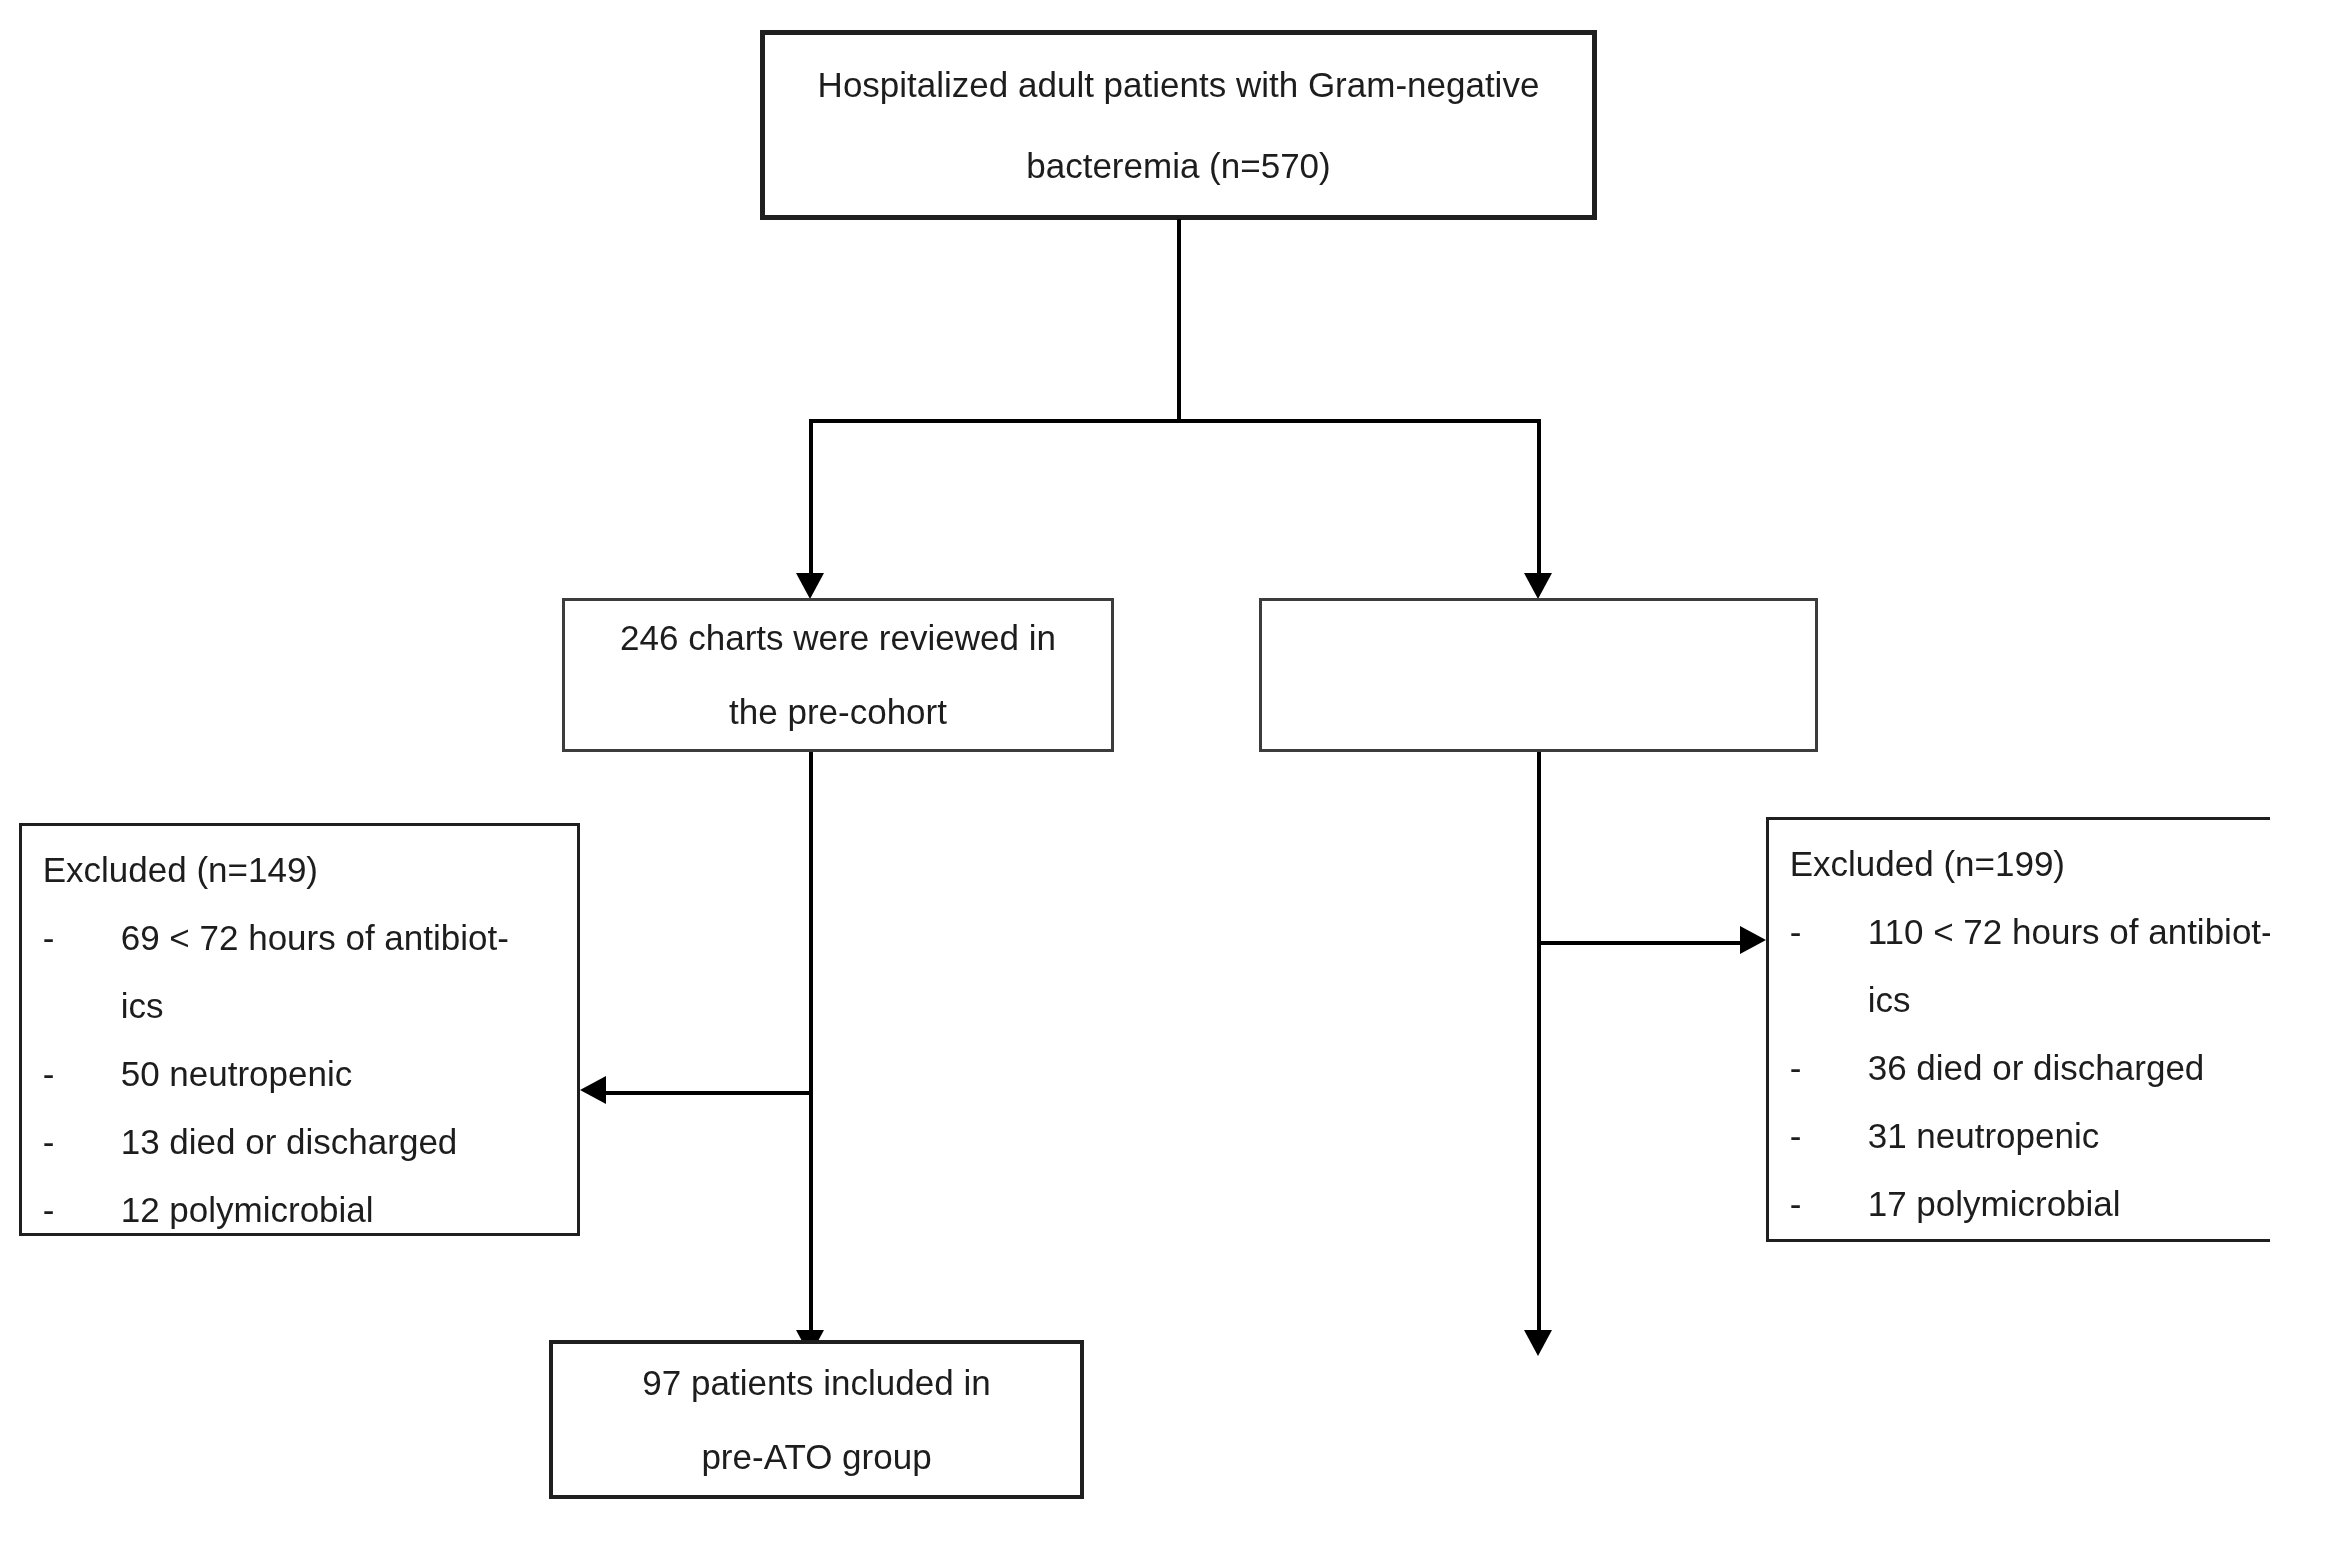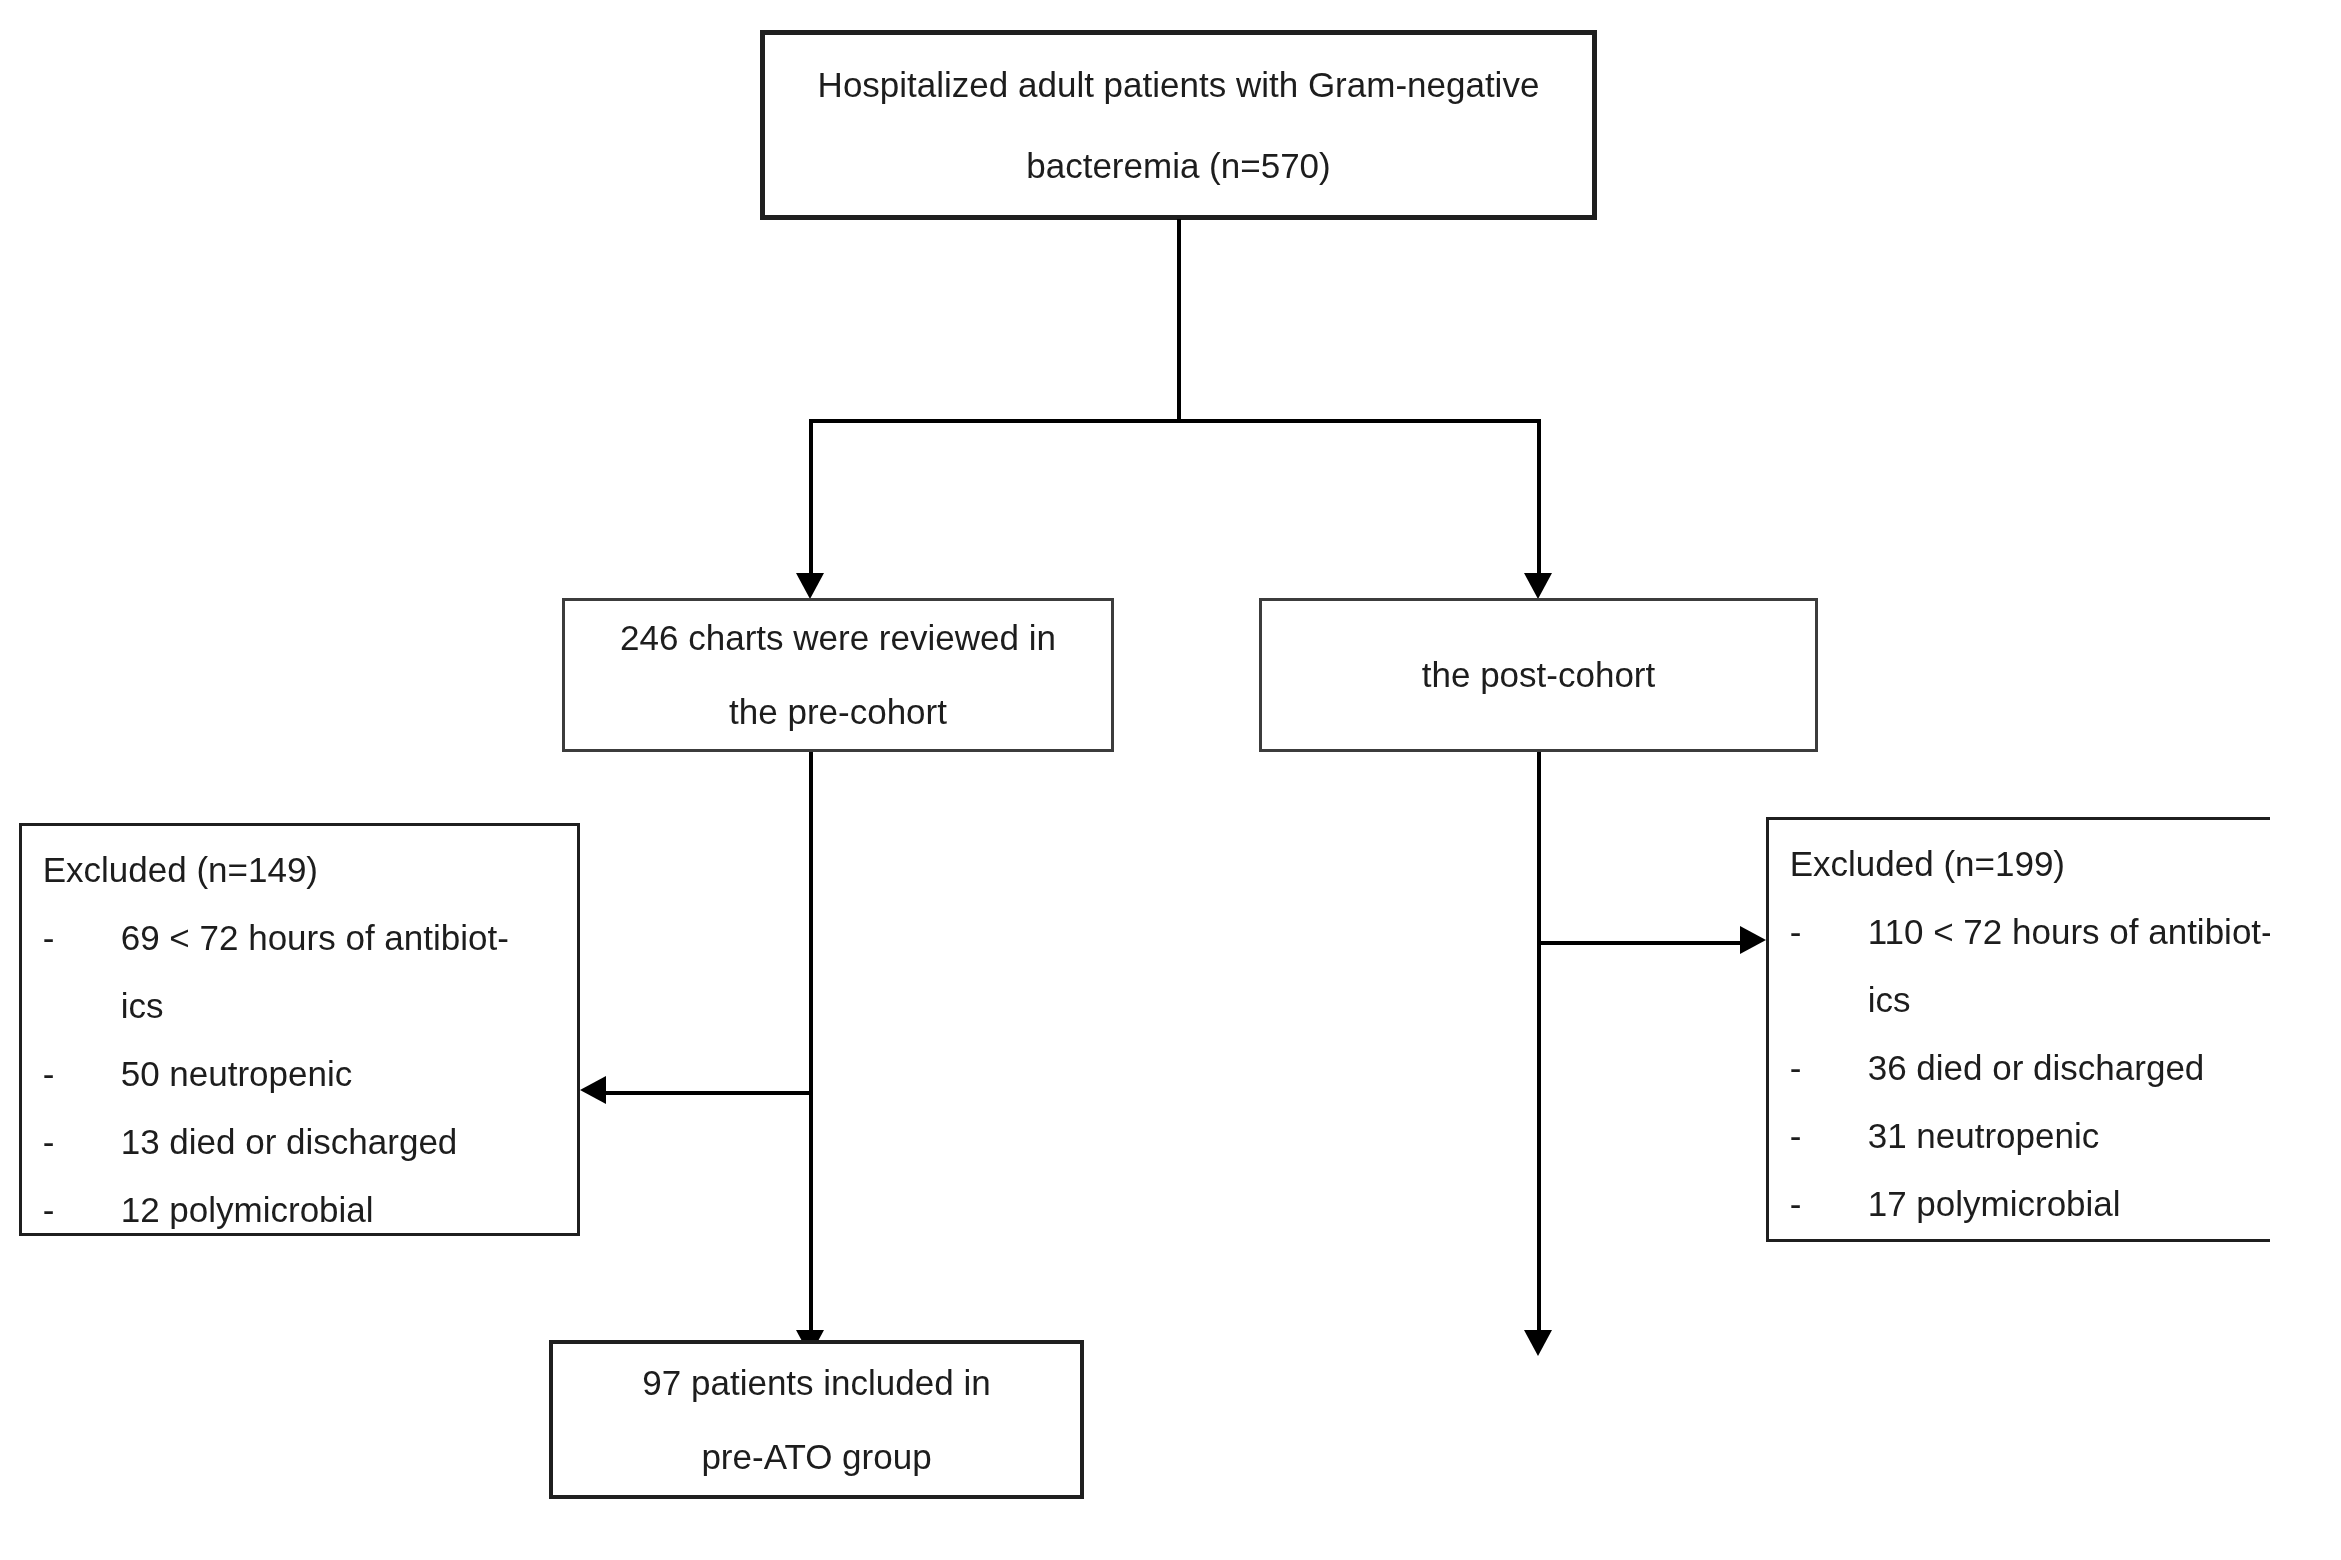--- a/index.html
+++ b/index.html
@@ -92,21 +92,20 @@
   <div class="line c-drop-l"></div>
   <div class="arrow arrow-down a-drop-l"></div>
   <div class="line c-drop-r"></div>
   <div class="arrow arrow-down a-drop-r"></div>
 
   <div class="box center-box b-pre">
     <div class="bline">246 charts were reviewed in</div>
     <div class="bline">the pre-cohort</div>
   </div>
   <div class="box center-box b-post">
-    <div class="bline">the post-cohort</div>
   </div>
 
   <div class="line c-long-l"></div>
   <div class="arrow arrow-down a-long-l"></div>
   <div class="line c-long-r"></div>
   <div class="arrow arrow-down a-long-r"></div>
 
   <div class="line c-branch-l"></div>
   <div class="arrow arrow-left a-branch-l"></div>
   <div class="line c-branch-r"></div>

